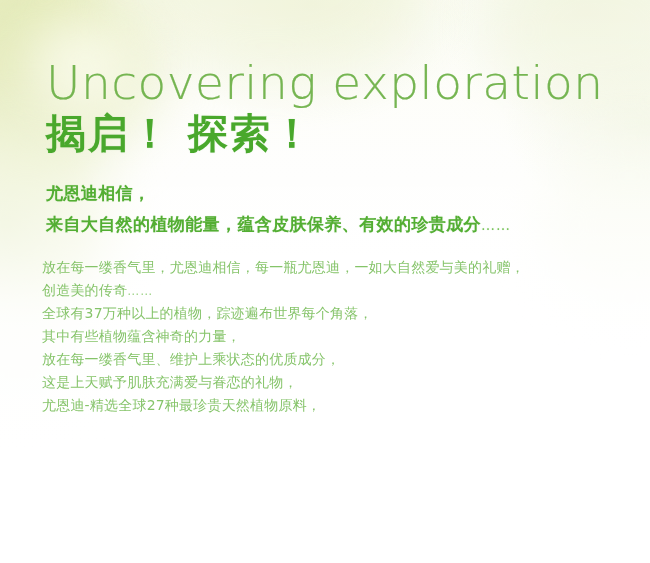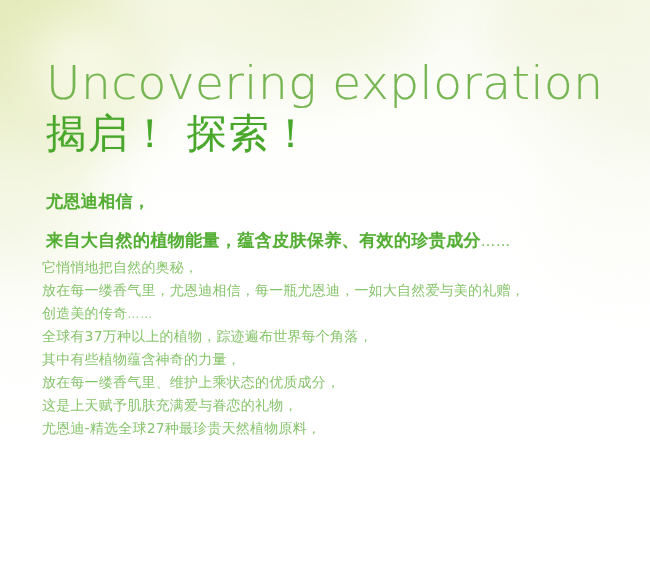--- a/index.html
+++ b/index.html
@@ -77,21 +77,21 @@
     opacity: 0.95;
   }
 
   .headline-cn {
     position: absolute;
     left: 46px;
     top: 112px;
     font-family: "DejaVu Sans", sans-serif;
     font-size: 40px;
     line-height: 1.05;
-    font-weight: 400;
+    font-weight: 700;
     letter-spacing: 2px;
     color: #49a82c;
     white-space: nowrap;
     text-shadow: 0 0 1px rgba(73,168,44,0.35);
   }
 
   .lede {
     position: absolute;
     left: 46px;
     top: 178px;
@@ -99,21 +99,20 @@
   }
   .lede-line {
     font-family: "DejaVu Sans", sans-serif;
     font-size: 17px;
     line-height: 30px;
     font-weight: 700;
     color: #53ae33;
     letter-spacing: 0.4px;
     white-space: nowrap;
     text-shadow: 0 0 1px rgba(83,174,51,0.30);
-    margin-top: 8px;
   }
   .lede-line .ellipsis {
     font-size: 14px;
     letter-spacing: 1px;
     color: #7cc55f;
     font-weight: 400;
   }
 
   .body-copy {
     position: absolute;
@@ -164,23 +163,20 @@
       <div class="lede-line">
         <span>尤恩迪相信，</span><span class="ellipsis"></span>
       </div>
       <div class="lede-line">
         <span>来自大自然的植物能量，蕴含皮肤保养、有效的珍贵成分</span><span class="ellipsis">……</span>
       </div>
     </div>
 
     <div class="body-copy">
       <div class="body-line">
-        <span>它悄悄地把自然的奥秘，</span><span class="ellipsis"></span>
-      </div>
-      <div class="body-line">
         <span>放在每一缕香气里，尤恩迪相信，每一瓶尤恩迪，一如大自然爱与美的礼赠，</span><span class="ellipsis"></span>
       </div>
       <div class="body-line">
         <span>创造美的传奇</span><span class="ellipsis">……</span>
       </div>
       <div class="body-line">
         <span>全球有37万种以上的植物，踪迹遍布世界每个角落，</span><span class="ellipsis"></span>
       </div>
       <div class="body-line">
         <span>其中有些植物蕴含神奇的力量，</span><span class="ellipsis"></span>

